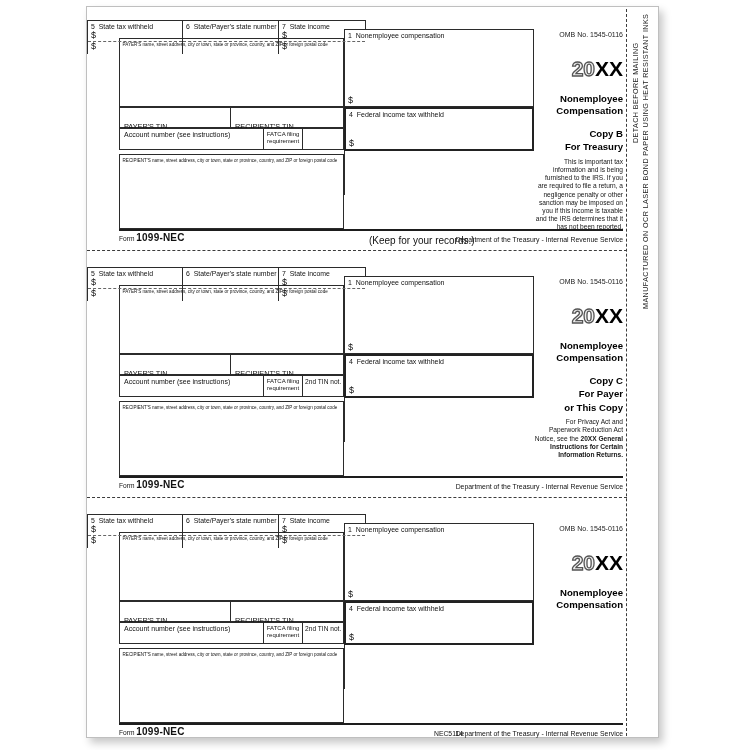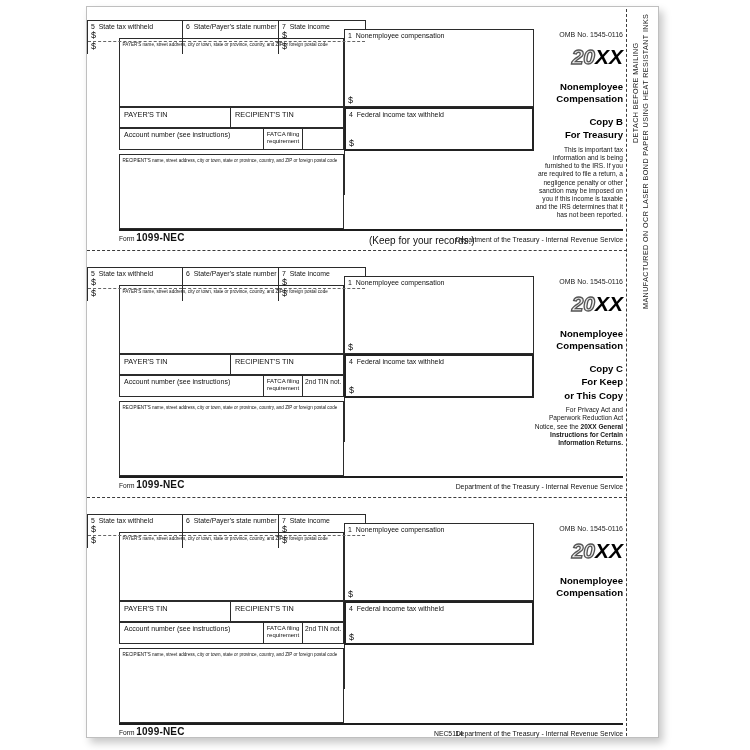--- a/index.html
+++ b/index.html
@@ -10,21 +10,21 @@
   .box { position:absolute; border:1px solid #2b2b2b; background:#fff; }
 
   
   .hdr { position:absolute; left:0; top:19px; height:13px; width:260px; }
   .cb  { position:absolute; top:1px; width:17px; height:11px; border:1.2px solid #2b2b2b; background:#fff; }
   .hlbl{ position:absolute; top:0; font-size:10.5px; color:#1a1a1a; letter-spacing:.2px; white-space:nowrap; }
 
   
   .payer { left:32px; top:18px; width:225px; height:69px; }
   .tinrow{ left:32px; top:87px; width:225px; height:21px; display:flex; }
-  .tincell { height:100%; padding:2px 4px; font-size:7.3px; }
+  .tincell { height:100%; padding:14px 4px; font-size:7.3px; }
   .tincell + .tincell { border-left:1px solid #2b2b2b; }
   .acctrow { left:32px; top:108px; width:225px; height:22px; display:flex; }
   .acct-main { width:144px; padding:2px 4px; font-size:7px; }
   .fatca { width:40px; border-left:1px solid #2b2b2b; font-size:6px; line-height:1.1; text-align:center; padding-top:2px; }
   .tin2  { width:41px; border-left:1px solid #2b2b2b; font-size:6.6px; text-align:center; padding-top:2px; }
   .recip { left:32px; top:134px; width:225px; height:75px; }
   .tiny-addr { display:block; font-size:5.3px; white-space:nowrap; overflow:hidden;
                transform:scaleX(.86); transform-origin:0 0; width:118%; padding:2px 0 0 3px; color:#111; }
 
   
@@ -40,21 +40,21 @@
   .amtcell .lab { display:block; font-size:6.9px; padding:2px 0 0 3px; white-space:pre-wrap; }
   .d1 { position:absolute; left:3px; top:9px;  font-size:9px; }
   .dash { position:absolute; left:0; right:0; top:20px; border-top:1px dashed #666; }
   .d2 { position:absolute; left:3px; top:20px; font-size:9px; }
 
   .bottomline { position:absolute; left:32px; top:209px; width:504px; height:0; border-top:2px solid #1d1d1d; }
 
   
   .rightcol { position:absolute; left:447px; top:9px; width:89px; text-align:right; }
   .omb { font-size:7px; padding-top:2px; color:#1a1a1a; }
-  .year { font-size:21px; font-weight:800; line-height:1; margin-top:8px;font-style:italic; }
+  .year { font-size:21px; font-weight:800; line-height:1; margin-top:20px; }
   .y-o { color:#efefef; -webkit-text-stroke:1.3px #555; }
   .y-s { color:#000; }
   .ftitle { font-size:9.6px; font-weight:bold; line-height:1.25; margin-top:14px; color:#000; }
   .copyline { font-size:9.6px; font-weight:bold; line-height:1.4; color:#000; }
   .mt3 { margin-top:10px; }
   .notice { font-size:6.6px; line-height:1.24; margin-top:4px; color:#151515; }
   .notice .nb { font-weight:bold; }
   .statecopy { font-size:9.6px; font-weight:bold; line-height:1.4; margin-top:16px; color:#000; }
 
   
@@ -205,21 +205,21 @@
         <span class="d2">$</span>
       </div>
     </div>
     <div class="bottomline"></div>
 
     <div class="rightcol">
       <div class="omb">OMB No. 1545-0116</div>
       <div class="year"><span class="y-o">20</span><span class="y-s">XX</span></div>
       <div class="ftitle"><span>Nonemployee</span><br><span>Compensation</span></div>
       <div class="copyline mt3">Copy C</div>
-      <div class="copyline">For Keep</div>
+      <div class="copyline">For Payer</div>
       <div class="copyline">or This Copy</div>
       <div class="notice"><span>For Privacy Act and Paperwork Reduction Act Notice, see the </span><span class="nb">20XX General Instructions for Certain Information Returns.</span></div>
     </div>
 
     <div class="footer">
       <span class="f-left"><span class="fw">Form</span> <span class="fn">1099-NEC</span></span>
       <span class="f-right">Department of the Treasury - Internal Revenue Service</span>
     </div>
   </section>
 

